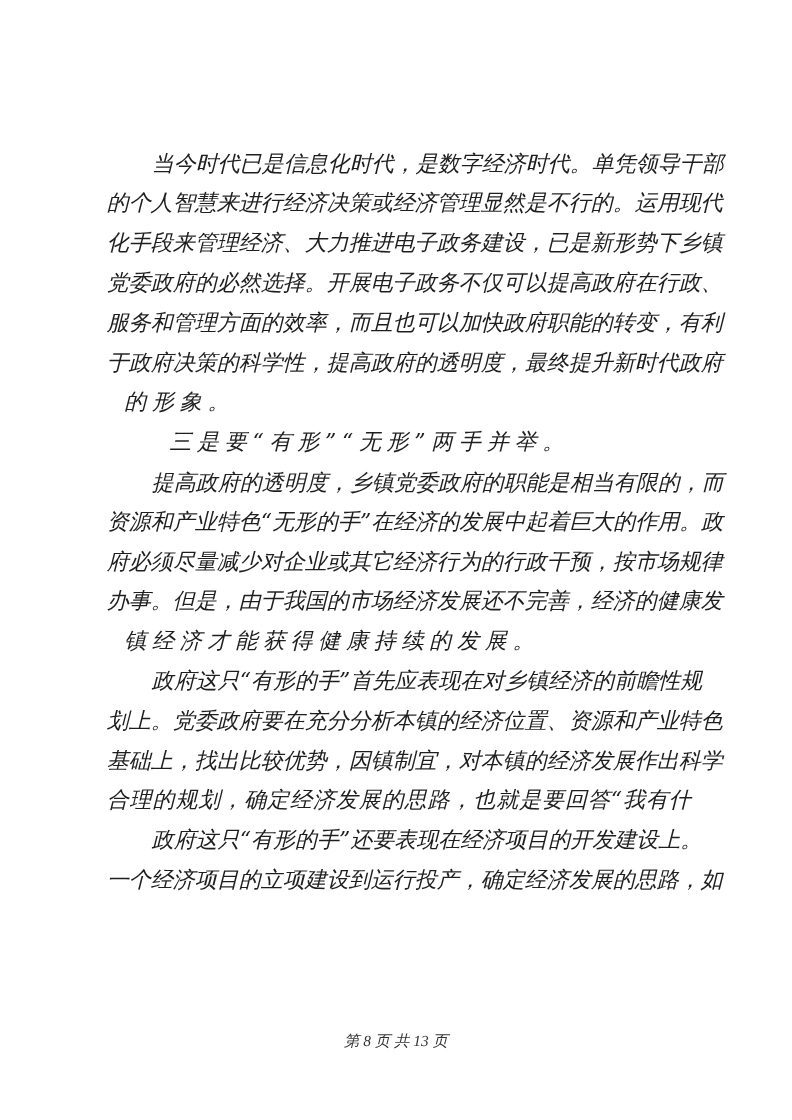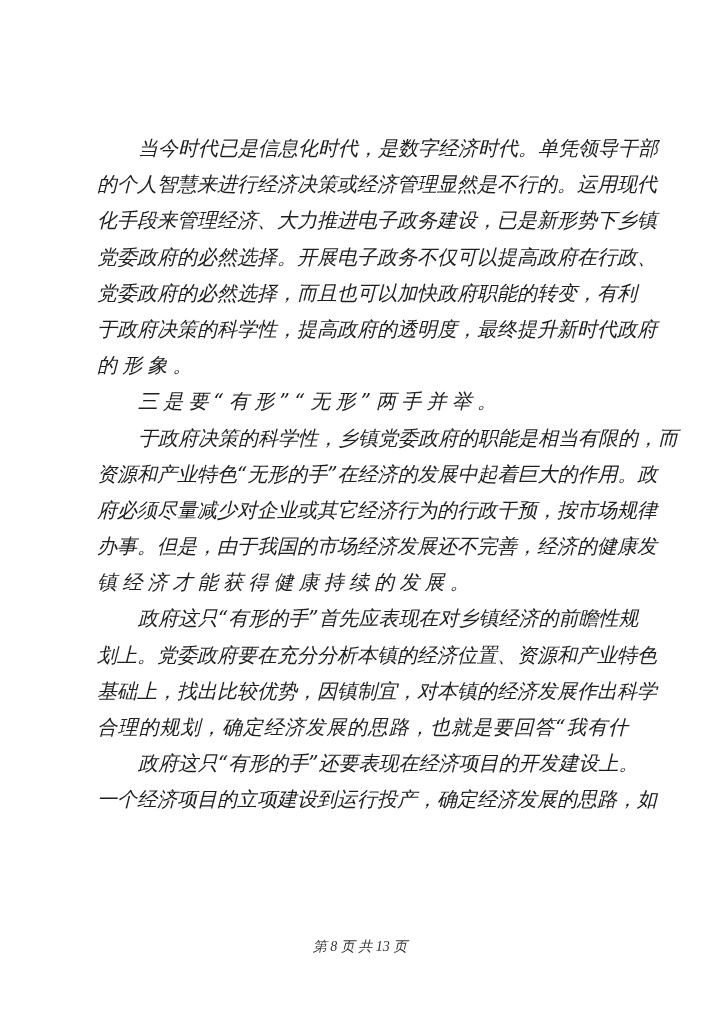--- a/index.html
+++ b/index.html
@@ -3,46 +3,46 @@
   <meta charset="utf-8">
   <style>
     html, body { margin: 0; padding: 0; background: #ffffff; }
     body { width: 720px; height: 1018px; position: relative; overflow: hidden;
            font-family: "DejaVu Serif", "Liberation Serif", serif; color: #1e1e1e; }
     .page { position: absolute; left: 0; top: 0; width: 720px; height: 1018px; background: #fff; font-style: italic; }
     .body-text { position: absolute; left: 97px; top: 130px; width: 531px; }
     .line { display: block; height: 36.2px; line-height: 36.2px; font-size: 20px;
             white-space: nowrap; text-align: justify; text-align-last: justify; overflow: visible; }
     .line.indent { padding-left: 41px; }
-    .line.last { text-align: right; text-align-last: left; letter-spacing: 5.2px; }
+    .line.last { text-align: right; text-align-last: left; letter-spacing: 5.2px; margin-left: 16px; }
     .footer { position: absolute; left: 0; width: 720px; top: 938px; text-align: center;
               font-size: 14px; color: #333; font-family: "Liberation Serif", "DejaVu Serif", serif; }
   </style>
 </head>
 <body>
 
 <div class="page">
   <div class="body-text">
 
     <div>
       <span class="line indent">当今时代已是信息化时代，是数字经济时代。单凭领导干部</span>
       <span class="line">的个人智慧来进行经济决策或经济管理显然是不行的。运用现代</span>
       <span class="line">化手段来管理经济、大力推进电子政务建设，已是新形势下乡镇</span>
       <span class="line">党委政府的必然选择。开展电子政务不仅可以提高政府在行政、</span>
-      <span class="line">党委政府的必然选择，而且也可以加快政府职能的转变，有利</span>
+      <span class="line">服务和管理方面的效率，而且也可以加快政府职能的转变，有利</span>
       <span class="line">于政府决策的科学性，提高政府的透明度，最终提升新时代政府</span>
       <span class="line last">的形象。</span>
     </div>
 
     <div>
       <span class="line indent last">三是要“有形”“无形”两手并举。</span>
     </div>
 
     <div>
-      <span class="line indent">于政府决策的科学性，乡镇党委政府的职能是相当有限的，而</span>
+      <span class="line indent">提高政府的透明度，乡镇党委政府的职能是相当有限的，而</span>
       <span class="line">资源和产业特色“无形的手”在经济的发展中起着巨大的作用。政</span>
       <span class="line">府必须尽量减少对企业或其它经济行为的行政干预，按市场规律</span>
       <span class="line">办事。但是，由于我国的市场经济发展还不完善，经济的健康发</span>
       <span class="line last">镇经济才能获得健康持续的发展。</span>
     </div>
 
     <div>
       <span class="line indent">政府这只“有形的手”首先应表现在对乡镇经济的前瞻性规</span>
       <span class="line">划上。党委政府要在充分分析本镇的经济位置、资源和产业特色</span>
       <span class="line">基础上，找出比较优势，因镇制宜，对本镇的经济发展作出科学</span>

